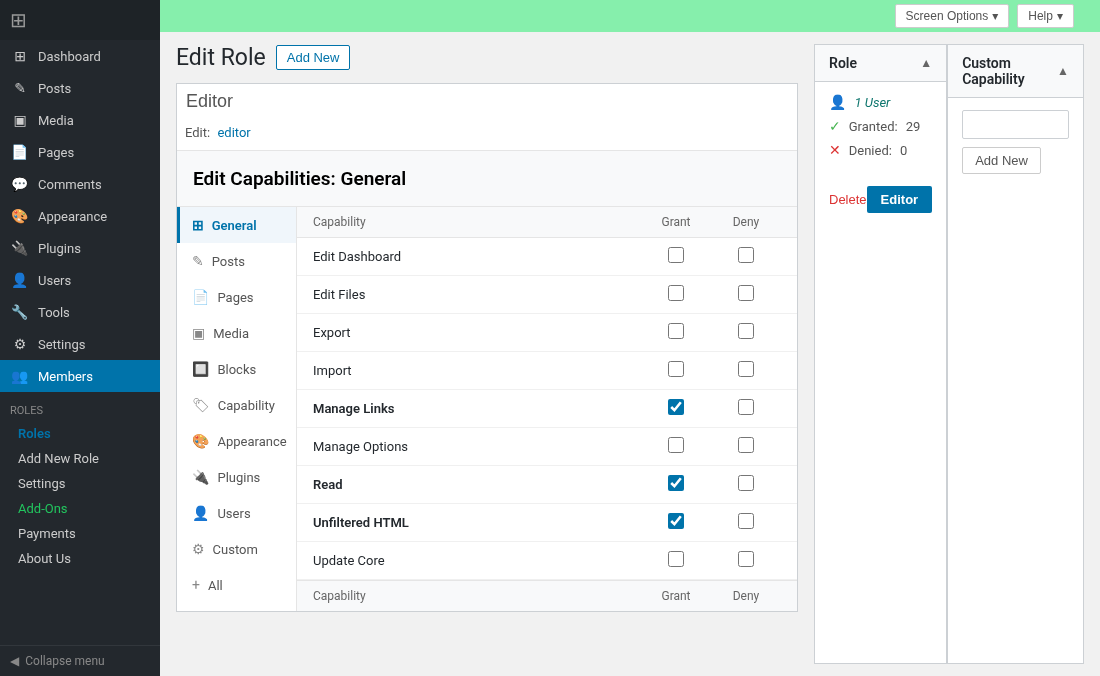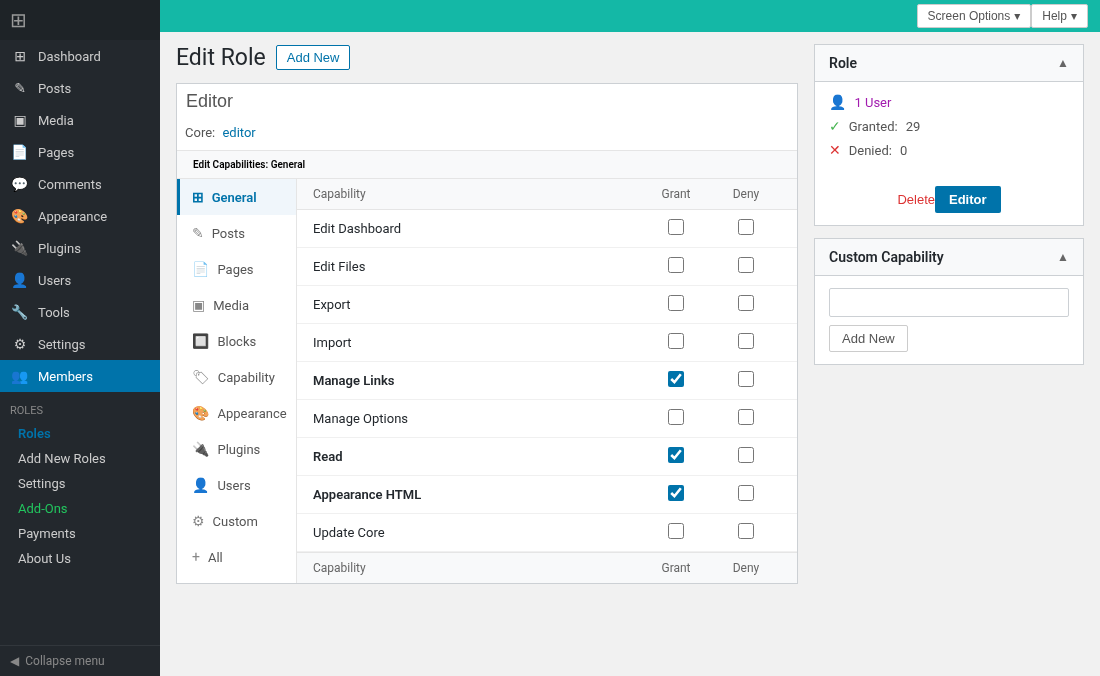--- a/index.html
+++ b/index.html
@@ -37,30 +37,30 @@
     .sidebar-collapse-icon { margin-right: 6px; }
 
     
     #main {
       flex: 1;
       display: flex;
       flex-direction: column;
       overflow: hidden;
     }
     #topbar {
-      display: flex; align-items: center; justify-content: flex-end; padding: 4px 12px; background: #14b8a6; 
+      display: flex; align-items: center; justify-content: flex-end; padding: 4px 26px; background: #86efac; gap: 8px;
     }
     .topbar-btn {
       background: #fff; border: 1px solid #ccc; border-radius: 2px; padding: 4px 10px; cursor: pointer; font-size: 12px; color: #555; display: flex; align-items: center; gap: 4px;
     }
     #content-area {
       flex: 1; overflow-y: auto; padding: 12px 16px; display: flex; gap: 16px;
     }
     #main-panel { flex: 1; }
-    #right-panel { width: 270px; flex-shrink: 0; display: flex; flex-direction: column; gap: 12px; }
+    #right-panel { width: 270px; flex-shrink: 0; display: flex; flex-direction: row; gap: 0; }
 
     
     .page-title-bar { display: flex; align-items: center; gap: 10px; margin-bottom: 12px; }
     .page-title { font-size: 23px; font-weight: 400; color: #23282d; }
     .btn-add-new {
       background: #fff; border: 1px solid #0073aa; color: #0073aa; padding: 4px 10px; border-radius: 2px; cursor: pointer; font-size: 13px;
     }
 
     
     .editor-name-input {
@@ -108,21 +108,21 @@
 
     
     .right-card {
       background: #fff; border: 1px solid #ccd0d4;
     }
     .right-card-header {
       display: flex; align-items: center; justify-content: space-between; padding: 10px 14px; border-bottom: 1px solid #ccd0d4; font-size: 14px; font-weight: 600; color: #23282d; background: #f8f9fa;
     }
     .right-card-body { padding: 12px 14px; }
     .role-stat { display: flex; align-items: center; gap: 8px; margin-bottom: 8px; font-size: 13px; color: #555; }
-    .role-stat a { color: #a21caf; text-decoration: none; }
+    .role-stat a { color: #0f766e; text-decoration: none; font-style: italic; }
     .stat-icon { font-size: 14px; }
     .stat-icon.check { color: #46b450; }
     .stat-icon.cross { color: #dc3232; }
     .role-actions { display: flex; align-items: center; justify-content: center; padding: 8px 14px 12px; }
     .btn-delete { color: #dc3232; text-decoration: none; font-size: 13px; cursor: pointer; background: none; border: none; }
     .btn-update {
       background: #0073aa; color: #fff; border: none; padding: 6px 14px; border-radius: 2px; cursor: pointer; font-size: 13px; font-weight: 600;
     }
     .collapse-icon { cursor: pointer; color: #666; font-size: 12px; }
     .custom-cap-input {
@@ -183,21 +183,21 @@
   <div class="sidebar-item active">
     <span class="sidebar-item-icon">👥</span>
     <span class="sidebar-item-label">Members</span>
   </div>
 
   <div class="sidebar-section">Roles</div>
   <div class="sidebar-sub-item active">
     <span>Roles</span>
   </div>
   <div class="sidebar-sub-item">
-    <span>Add New Roles</span>
+    <span>Add New Role</span>
   </div>
   <div class="sidebar-sub-item">
     <span>Settings</span>
   </div>
   <div class="sidebar-sub-item" style="color:#22c55e;">
     <span>Add-Ons</span>
   </div>
   <div class="sidebar-sub-item">
     <span>Payments</span>
   </div>
@@ -226,25 +226,25 @@
   <div id="content-area">
     <div id="main-panel">
       <div class="page-title-bar">
         <h1 class="page-title">Edit Role</h1>
         <button class="btn-add-new">Add New</button>
       </div>
 
       <div class="cap-card">
         <input class="editor-name-input" value="Editor" style="">
         <div style="padding: 0 8px 10px; font-size:13px; color:#555;">
-          <span>Core:</span>
+          <span>Edit:</span>
           <a href="#" style="color:#0073aa; text-decoration:none; margin-left:4px;">editor</a>
         </div>
 
-        <div style="padding: 8px 16px; font-size:10px; font-weight:600; border-bottom:1px solid #e5e5e5; border-top:1px solid #e5e5e5; background:#f8f9fa;">Edit Capabilities: General</div>
+        <div style="padding: 16px 16px; font-size:19px; font-weight:600; border-bottom:1px solid #e5e5e5; border-top:1px solid #e5e5e5; background:#f8f9fa;">Edit Capabilities: General</div>
 
         <div class="cap-table-container">
 
           <div class="cap-tabs">
             <div class="cap-tab active">
               <span class="cap-tab-icon">⊞</span>
               <span>General</span>
             </div>
             <div class="cap-tab">
               <span class="cap-tab-icon">✎</span>
@@ -324,21 +324,21 @@
               <div class="cap-name">Manage Options</div>
               <div class="cap-grant"><input type="checkbox" style=""></div>
               <div class="cap-deny"><input type="checkbox" style=""></div>
             </div>
             <div class="cap-row">
               <div class="cap-name bold">Read</div>
               <div class="cap-grant"><input type="checkbox" checked="" style=""></div>
               <div class="cap-deny"><input type="checkbox" style=""></div>
             </div>
             <div class="cap-row">
-              <div class="cap-name bold">Appearance HTML</div>
+              <div class="cap-name bold">Unfiltered HTML</div>
               <div class="cap-grant"><input type="checkbox" checked="" style=""></div>
               <div class="cap-deny"><input type="checkbox" style=""></div>
             </div>
             <div class="cap-row">
               <div class="cap-name">Update Core</div>
               <div class="cap-grant"><input type="checkbox" style=""></div>
               <div class="cap-deny"><input type="checkbox" style=""></div>
             </div>
 
             <div class="cap-footer-row">

